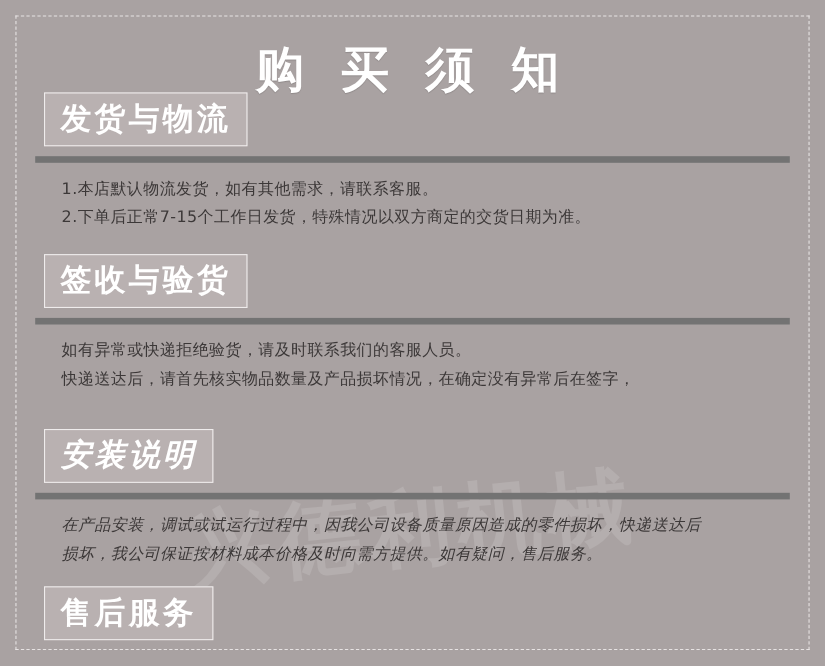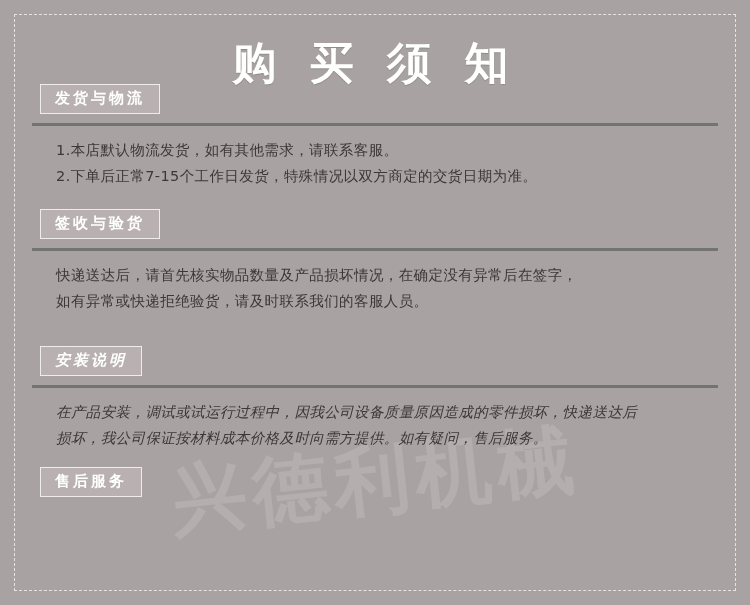--- a/index.html
+++ b/index.html
@@ -76,28 +76,28 @@
   }
   .sec-head {
     display: inline-block;
     background: #b9b1b1;
     border: 1px solid #efecec;
     padding: 4px 14px 5px 14px;
     margin-left: 8px;
     margin-bottom: 9px;
   }
   .sec-head-text {
-    font-size: 15px;
+    font-size: 28px;
     font-weight: bold;
     color: #ffffff;
     letter-spacing: 3px;
     font-family: "DejaVu Sans", sans-serif;
   }
   .sec-body {
-    border-top: 3px solid #737373;
+    border-top: 6px solid #737373;
     padding: 11px 10px 4px 24px;
   }
   .line {
     color: #3c3838;
     font-size: 14.5px;
     line-height: 26px;
     letter-spacing: 0.4px;
     font-family: "DejaVu Sans", sans-serif;
   }
   .s1 .sec-body { padding-bottom: 8px; }
@@ -128,22 +128,22 @@
         <div class="line">1.本店默认物流发货，如有其他需求，请联系客服。</div>
         <div class="line">2.下单后正常7-15个工作日发货，特殊情况以双方商定的交货日期为准。</div>
       </div>
     </div>
 
     <div class="section s2">
       <div class="sec-head">
         <span class="sec-head-text">签收与验货</span>
       </div>
       <div class="sec-body">
+        <div class="line">如有异常或快递拒绝验货，请及时联系我们的客服人员。</div>
         <div class="line">快递送达后，请首先核实物品数量及产品损坏情况，在确定没有异常后在签字，</div>
-        <div class="line">如有异常或快递拒绝验货，请及时联系我们的客服人员。</div>
       </div>
     </div>
 
     <div class="section s3">
       <div class="sec-head">
         <span class="sec-head-text">安装说明</span>
       </div>
       <div class="sec-body">
         <div class="line">在产品安装，调试或试运行过程中，因我公司设备质量原因造成的零件损坏，快递送达后</div>
         <div class="line">损坏，我公司保证按材料成本价格及时向需方提供。如有疑问，售后服务。</div>

